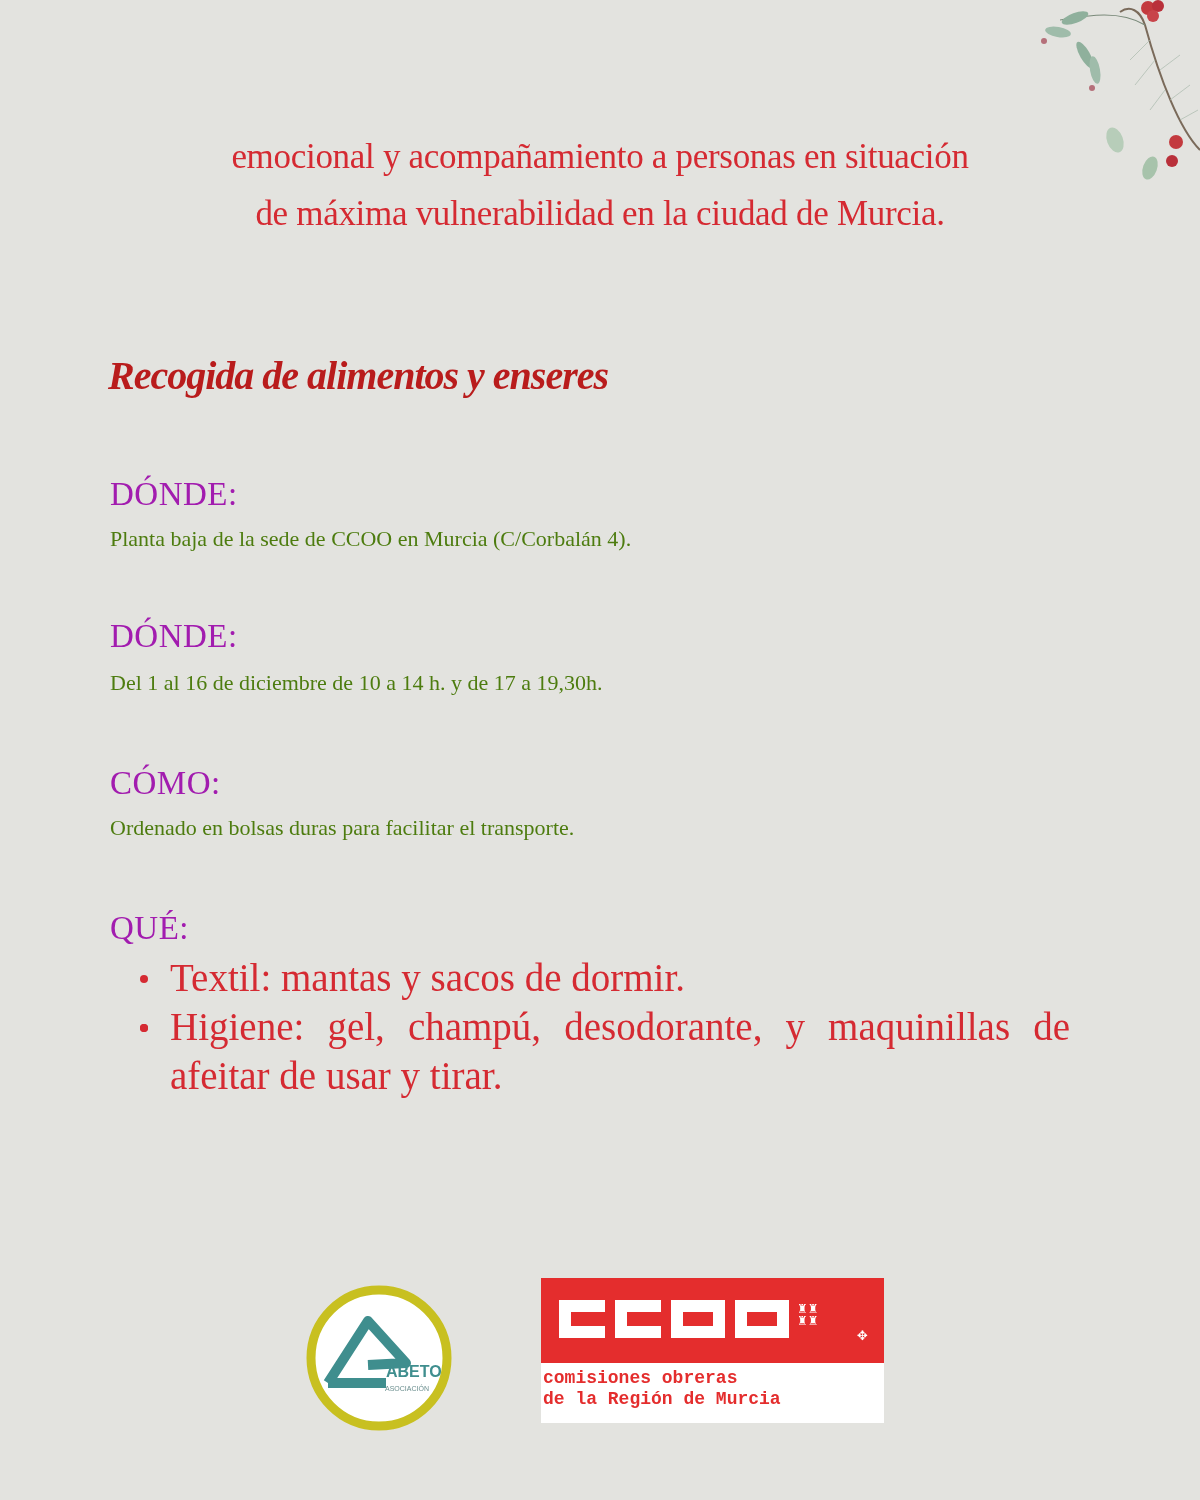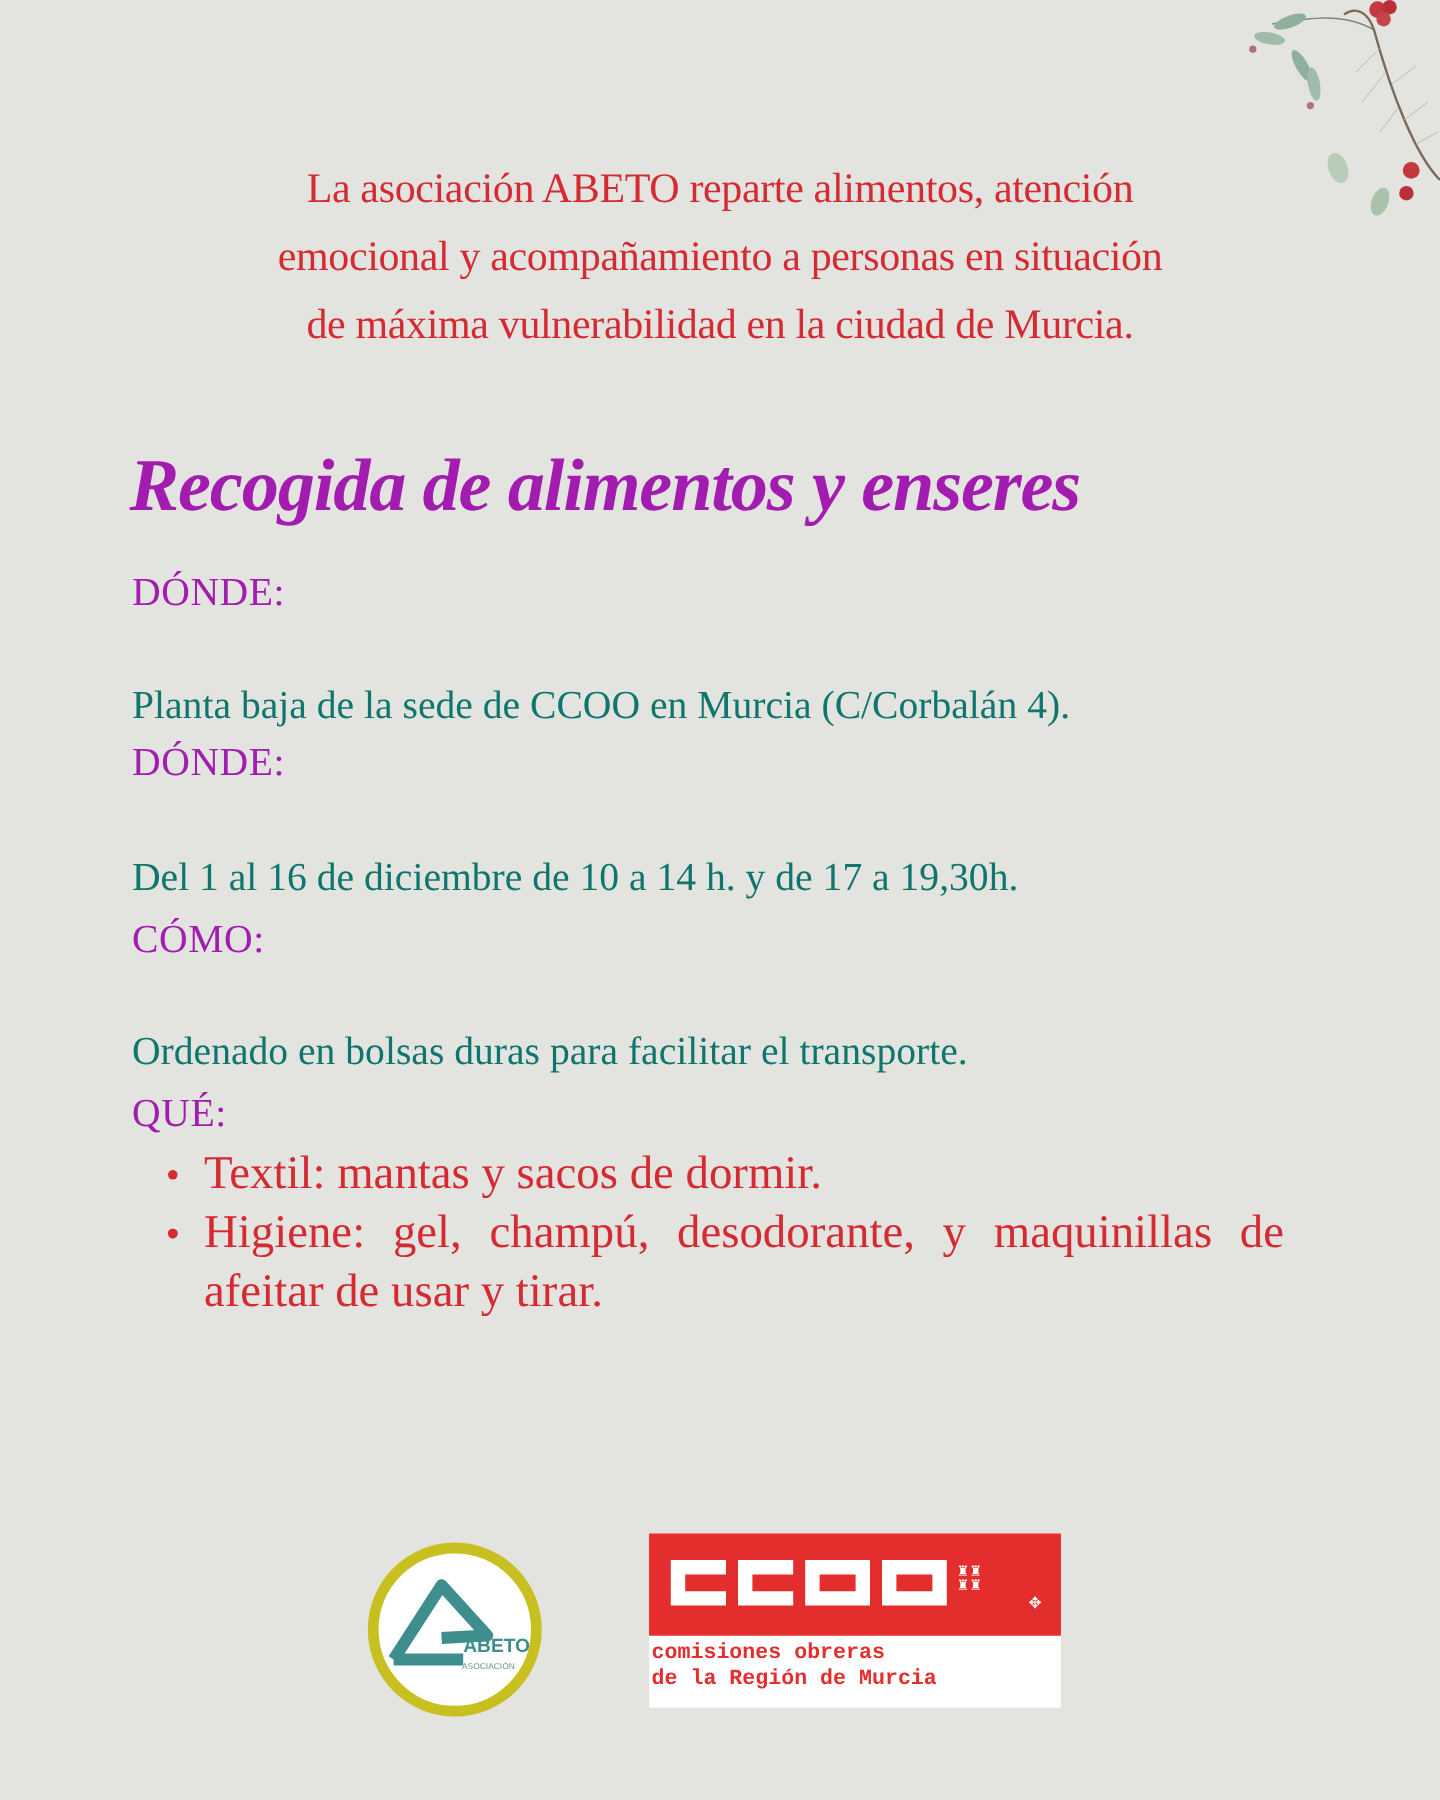--- a/index.html
+++ b/index.html
@@ -1,22 +1,22 @@
 <!DOCTYPE html>
 <html><head>
 <meta charset="utf-8">
 <style>
   html, body { margin:0; padding:0; }
   body { width:1200px; height:1500px; background:#e3e3df; position:relative; overflow:hidden; font-family:"Liberation Serif", serif; }
   .deco { position:absolute; top:0; right:0; width:200px; height:230px; }
   .intro { position:absolute; top:128px; left:100px; width:1000px; text-align:center; color:#d52a32; font-size:35px; line-height:57px; letter-spacing:-0.3px; }
   .intro div { white-space:nowrap; }
-  .title { position:absolute; top:370px; left:108px; color:#a21caf; font-size:62px; font-weight:bold; font-style:italic; letter-spacing:-1px; white-space:nowrap; }
+  .title { position:absolute; top:352px; left:108px; color:#b91c1c; font-size:40px; font-weight:bold; font-style:italic; letter-spacing:-1px; white-space:nowrap; }
   .label { position:absolute; left:110px; color:#a21caf; font-size:33px; letter-spacing:0.5px; }
-  .value { position:absolute; left:110px; color:#0f766e; font-size:33px; white-space:nowrap;margin-top:44px; }
+  .value { position:absolute; left:110px; color:#4d7c0f; font-size:22px; white-space:nowrap; }
   .list { position:absolute; left:140px; top:953px; width:930px; margin:0; padding:0; list-style:none; color:#d52a32; font-size:39px; line-height:49px; }
   .list li { position:relative; padding-left:30px; }
   .list li .dot { position:absolute; left:0; top:22px; width:8px; height:8px; border-radius:50%; background:#d52a32; }
   .list li.justify { text-align:justify; text-align-last:left; }
   .abeto { position:absolute; left:306px; top:1285px; width:146px; height:146px; }
   .ccoo { position:absolute; left:541px; top:1278px; width:343px; height:145px; background:#fff; }
   .ccoo .band { position:absolute; left:0; top:0; width:343px; height:85px; background:#e42d2d; }
   .ccoo .sub { position:absolute; left:2px; top:90px; color:#e42d2d; font-family:Liberation Mono, monospace; font-weight:bold; font-size:18px; line-height:21px; }
 </style>
 </head>
@@ -42,21 +42,20 @@
   <circle cx="148" cy="8" r="7" fill="#c33a3e"></circle>
     <circle cx="158" cy="6" r="6" fill="#b9303a"></circle>
     <circle cx="153" cy="16" r="6" fill="#c8444a"></circle>
   <circle cx="176" cy="142" r="7" fill="#c33a3e"></circle>
     <circle cx="172" cy="161" r="6" fill="#b9303a"></circle>
   <circle cx="44" cy="41" r="3" fill="#b5707a"></circle>
     <circle cx="92" cy="88" r="3" fill="#b5707a"></circle>
 </svg>
 
 <div class="intro">
-  <div>La asociación ABETO reparte alimentos, atención</div>
   <div>emocional y acompañamiento a personas en situación</div>
   <div>de máxima vulnerabilidad en la ciudad de Murcia.</div>
 </div>
 
 <div class="title">Recogida de alimentos y enseres</div>
 
 <div class="label" style="top:476px;">DÓNDE:</div>
 <div class="value" style="top:526px;">Planta baja de la sede de CCOO en Murcia (C/Corbalán 4).</div>
 
 <div class="label" style="top:618px;">DÓNDE:</div>

